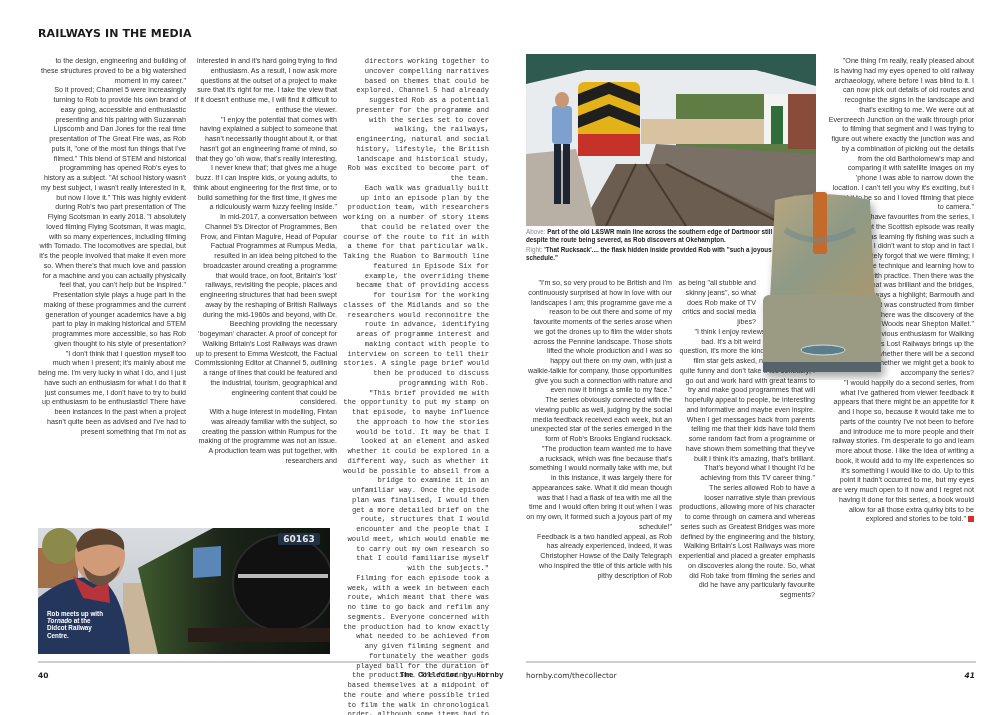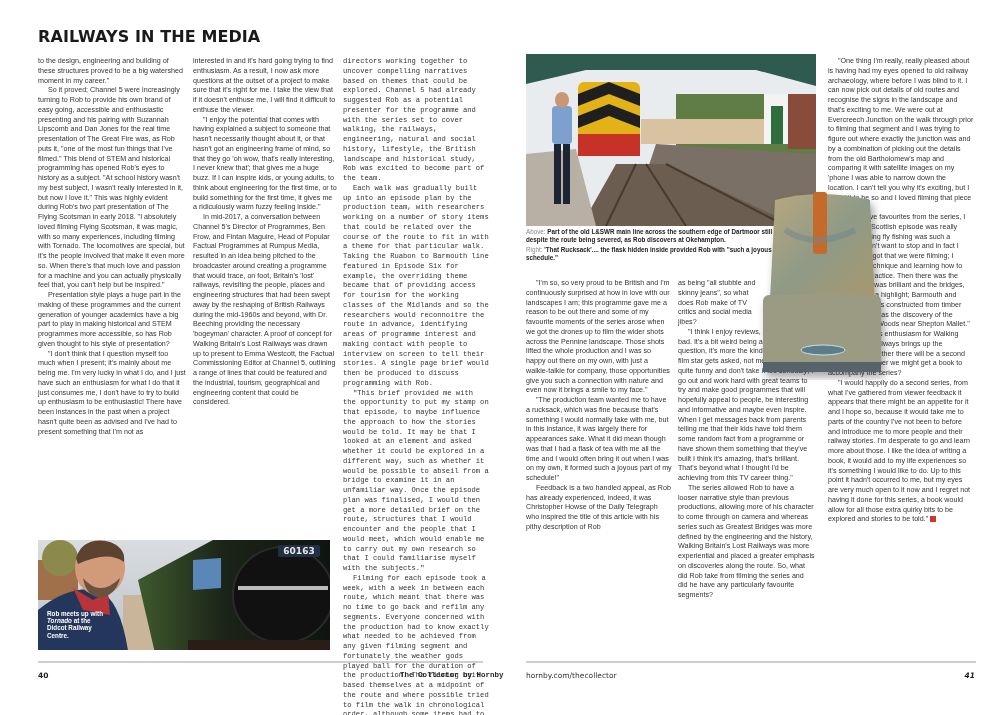--- a/index.html
+++ b/index.html
@@ -1,42 +1,42 @@
 <!DOCTYPE html>
 <html><head>
 <meta charset="utf-8">
 <style>
   * { box-sizing: border-box; margin: 0; padding: 0; }
   html, body { width: 1000px; height: 715px; overflow: hidden; background: #ffffff; }
   body { font-family: "Liberation Sans", sans-serif; color: #2a2a2a; position: relative; }
 
   .section-head {
     position: absolute; left: 38px; top: 27px;
-    font-family: "DejaVu Sans", sans-serif; font-weight: bold; font-size: 16px;
+    font-family: "DejaVu Sans", sans-serif; font-weight: bold; font-size: 11px;
     letter-spacing: 0.1px; color: #1a1a1a;
   }
 
   .col {
     position: absolute; font-size: 7.15px; line-height: 9.75px; color: #333;
-    text-align: left;
+    text-align: right;
   }
   .col p { margin: 0; }
   .col p.ind { text-indent: 10px; }
 
   #col1 { left: 38px; top: 57px; width: 148px; }
   #col2 { left: 193px; top: 57px; width: 144px; }
   #col3 { left: 343px; top: 57px; width: 146px; font-family: Liberation Mono, monospace; }
 
   #col4 { left: 526px; top: 279px; width: 146px; }
   #col5 { left: 678px; top: 279px; width: 137px; }
   #col6 { left: 828px; top: 57px; width: 146px; }
 
   
   .photo { position: absolute; overflow: hidden; }
-  #photo-tornado { left: 38px; top: 528px; width: 292px; height: 110px; background: #8a9aa8; margin-top: 12px; }
+  #photo-tornado { left: 38px; top: 528px; width: 292px; height: 126px; background: #8a9aa8; }
   #photo-station { left: 526px; top: 54px; width: 290px; height: 172px; background: #c9c4b8; }
 
   .caption-main {
     position: absolute; left: 526px; top: 228px; width: 290px;
     font-size: 6.3px; line-height: 7.6px; color: #222; font-weight: bold;
   }
   .caption-main .lead { color: #8a8a8a; font-weight: normal; }
   .caption-main p + p { margin-top: 3px; }
 
   .tornado-caption {
@@ -66,20 +66,21 @@
 <div class="col" id="col1">
   <p>to the design, engineering and building of these structures proved to be a big watershed moment in my career."</p>
   <p class="ind">So it proved; Channel 5 were increasingly turning to Rob to provide his own brand of easy going, accessible and enthusiastic presenting and his pairing with Suzannah Lipscomb and Dan Jones for the real time presentation of The Great Fire was, as Rob puts it, "one of the most fun things that I've filmed." This blend of STEM and historical programming has opened Rob's eyes to history as a subject. "At school history wasn't my best subject, I wasn't really interested in it, but now I love it." This was highly evident during Rob's two part presentation of The Flying Scotsman in early 2018. "I absolutely loved filming Flying Scotsman, it was magic, with so many experiences, including filming with Tornado. The locomotives are special, but it's the people involved that make it even more so. When there's that much love and passion for a machine and you can actually physically feel that, you can't help but be inspired."</p>
   <p class="ind">Presentation style plays a huge part in the making of these programmes and the current generation of younger academics have a big part to play in making historical and STEM programmes more accessible, so has Rob given thought to his style of presentation?</p>
   <p class="ind">"I don't think that I question myself too much when I present; it's mainly about me being me. I'm very lucky in what I do, and I just have such an enthusiasm for what I do that it just consumes me, I don't have to try to build up enthusiasm to be enthusiastic! There have been instances in the past when a project hasn't quite been as advised and I've had to present something that I'm not as</p>
 </div>
 <div class="col" id="col2">
   <p>interested in and it's hard going trying to find enthusiasm. As a result, I now ask more questions at the outset of a project to make sure that it's right for me. I take the view that if it doesn't enthuse me, I will find it difficult to enthuse the viewer.</p>
   <p class="ind">"I enjoy the potential that comes with having explained a subject to someone that hasn't necessarily thought about it, or that hasn't got an engineering frame of mind, so that they go 'oh wow, that's really interesting, I never knew that'; that gives me a huge buzz. If I can inspire kids, or young adults, to think about engineering for the first time, or to build something for the first time, it gives me a ridiculously warm fuzzy feeling inside."</p>
   <p class="ind">In mid-2017, a conversation between Channel 5's Director of Programmes, Ben Frow, and Fintan Maguire, Head of Popular Factual Programmes at Rumpus Media, resulted in an idea being pitched to the broadcaster around creating a programme that would trace, on foot, Britain's 'lost' railways, revisiting the people, places and engineering structures that had been swept away by the reshaping of British Railways during the mid-1960s and beyond, with Dr. Beeching providing the necessary 'bogeyman' character. A proof of concept for Walking Britain's Lost Railways was drawn up to present to Emma Westcott, the Factual Commissioning Editor at Channel 5, outlining a range of lines that could be featured and the industrial, tourism, geographical and engineering content that could be considered.</p>
+  <p class="ind">With a huge interest in modelling, Fintan was already familiar with the subject, so creating the passion within Rumpus for the making of the programme was not an issue. A production team was put together, with researchers and</p>
 </div>
 <div class="col" id="col3">
   <p>directors working together to uncover compelling narratives based on themes that could be explored. Channel 5 had already suggested Rob as a potential presenter for the programme and with the series set to cover walking, the railways, engineering, natural and social history, lifestyle, the British landscape and historical study, Rob was excited to become part of the team.</p>
   <p class="ind">Each walk was gradually built up into an episode plan by the production team, with researchers working on a number of story items that could be related over the course of the route to fit in with a theme for that particular walk. Taking the Ruabon to Barmouth line featured in Episode Six for example, the overriding theme became that of providing access for tourism for the working classes of the Midlands and so the researchers would reconnoitre the route in advance, identifying areas of programme interest and making contact with people to interview on screen to tell their stories. A single page brief would then be produced to discuss programming with Rob.</p>
   <p class="ind">"This brief provided me with the opportunity to put my stamp on that episode, to maybe influence the approach to how the stories would be told. It may be that I looked at an element and asked whether it could be explored in a different way, such as whether it would be possible to abseil from a bridge to examine it in an unfamiliar way. Once the episode plan was finalised, I would then get a more detailed brief on the route, structures that I would encounter and the people that I would meet, which would enable me to carry out my own research so that I could familiarise myself with the subjects."</p>
   <p class="ind">Filming for each episode took a week, with a week in between each route, which meant that there was no time to go back and refilm any segments. Everyone concerned with the production had to know exactly what needed to be achieved from any given filming segment and fortunately the weather gods played ball for the duration of the production. The filming unit based themselves at a midpoint of the route and where possible tried to film the walk in chronological order, although some items had to be filmed out of order if access or guests were not available on a certain date. The majority of the route was actually walked for the production, Rob only missing out</p>
 </div>
 
 <div class="photo" id="photo-tornado">
   <svg width="292" height="126" viewBox="0 0 292 126">
@@ -146,20 +147,21 @@
   </svg>
 </div>
 
 <div class="caption-main">
   <p><span class="lead">Above:</span> <span>Part of the old L&amp;SWR main line across the southern edge of Dartmoor still sees trains despite the route being severed, as Rob discovers at Okehampton.</span></p>
   <p><span class="lead">Right:</span> <span>'That Rucksack'.... the flask hidden inside provided Rob with "such a joyous part of my schedule."</span></p>
 </div>
 
 <div class="col" id="col4">
   <p class="ind">"I'm so, so very proud to be British and I'm continuously surprised at how in love with our landscapes I am; this programme gave me a reason to be out there and some of my favourite moments of the series arose when we got the drones up to film the wider shots across the Pennine landscape. Those shots lifted the whole production and I was so happy out there on my own, with just a walkie-talkie for company, those opportunities give you such a connection with nature and even now it brings a smile to my face."</p>
+  <p class="ind">The series obviously connected with the viewing public as well, judging by the social media feedback received each week, but an unexpected star of the series emerged in the form of Rob's Brooks England rucksack.</p>
   <p class="ind">"The production team wanted me to have a rucksack, which was fine because that's something I would normally take with me, but in this instance, it was largely there for appearances sake. What it did mean though was that I had a flask of tea with me all the time and I would often bring it out when I was on my own, it formed such a joyous part of my schedule!"</p>
   <p class="ind">Feedback is a two handled appeal, as Rob has already experienced, indeed, it was Christopher Howse of the Daily Telegraph who inspired the title of this article with his pithy description of Rob</p>
 </div>
 <div class="col" id="col5">
   <p style="width:78px">as being "all stubble and skinny jeans", so what does Rob make of TV critics and social media jibes?</p>
   <p class="ind">"I think I enjoy reviews, both good and bad. It's a bit weird being asked that question, it's more the kind of thing a TV or film star gets asked, not me. I find it all quite funny and don't take it too seriously; I go out and work hard with great teams to try and make good programmes that will hopefully appeal to people, be interesting and informative and maybe even inspire. When I get messages back from parents telling me that their kids have told them some random fact from a programme or have shown them something that they've built I think it's amazing, that's brilliant. That's beyond what I thought I'd be achieving from this TV career thing."</p>
   <p class="ind">The series allowed Rob to have a looser narrative style than previous productions, allowing more of his character to come through on camera and whereas series such as Greatest Bridges was more defined by the engineering and the history, Walking Britain's Lost Railways was more experiential and placed a greater emphasis on discoveries along the route. So, what did Rob take from filming the series and did he have any particularly favourite segments?</p>
 </div>
 <div class="col" id="col6">
   <p class="ind">"One thing I'm really, really pleased about is having had my eyes opened to old railway archaeology, where before I was blind to it. I can now pick out details of old routes and recognise the signs in the landscape and that's exciting to me. We were out at Evercreech Junction on the walk through prior to filming that segment and I was trying to figure out where exactly the junction was and by a combination of picking out the details from the old Bartholomew's map and comparing it with satellite images on my 'phone I was able to narrow down the location. I can't tell you why it's exciting, but I found it to be so and I loved filming that piece to camera."</p>

